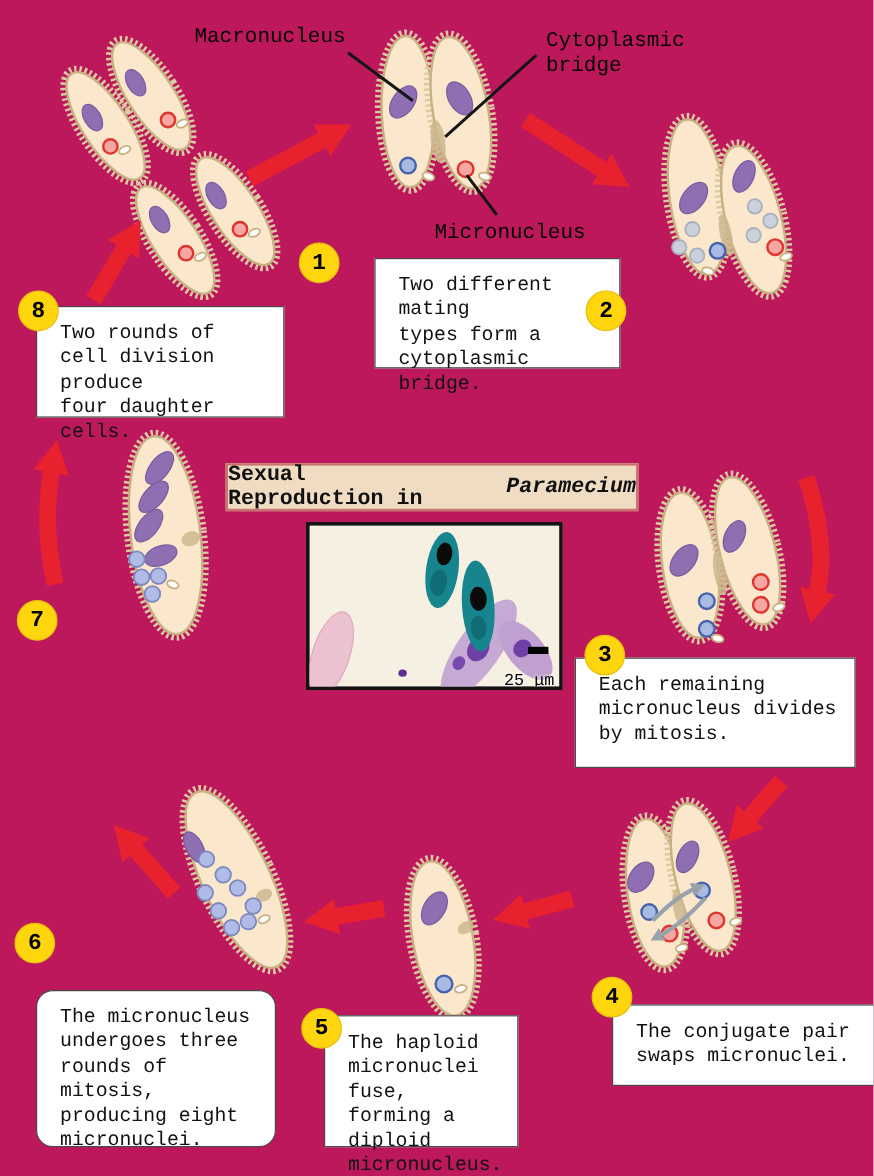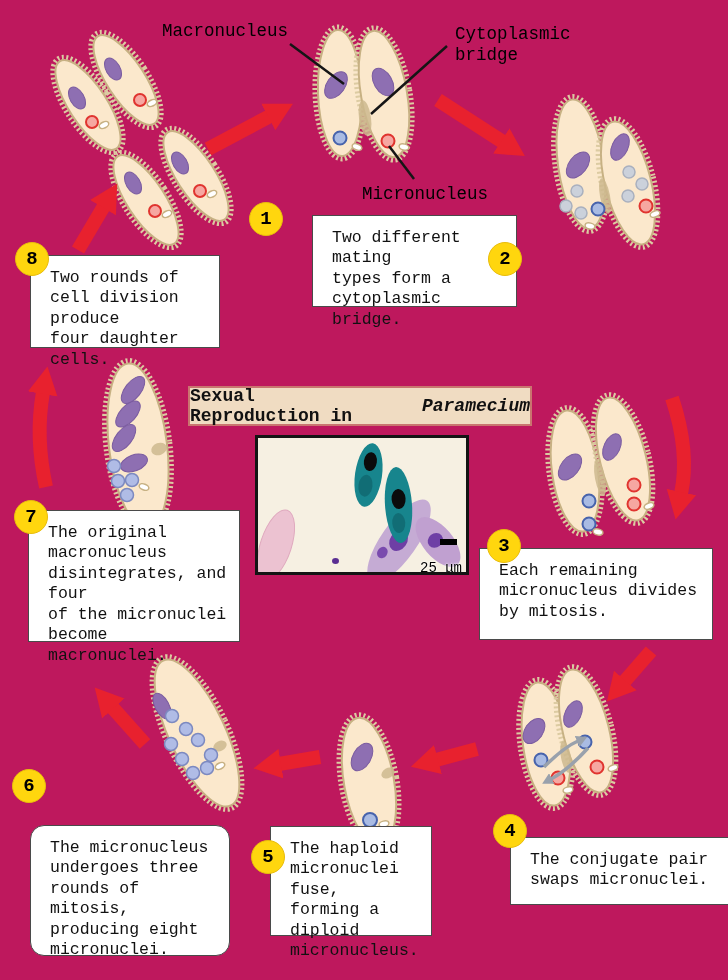--- a/index.html
+++ b/index.html
@@ -286,35 +286,30 @@
   </div>
 
   <div class="stepbox" style="left:268px;top:215px;width:205px;height:92px;margin-left:44px;">Two different mating
 types form a
 cytoplasmic bridge.</div>
   <div class="stepbox" style="left:479px;top:548px;width:234px;height:92px;">Each remaining
 micronucleus divides
 by mitosis.</div>
   <div class="stepbox" style="left:510px;top:825px;width:246px;height:68px;margin-top:12px;">The conjugate pair
 swaps micronuclei.</div>
-  <div class="stepbox" style="left:270px;top:826px;width:162px;height:110px;">The haploid
+  <div class="stepbox" style="left:270px;top:846px;width:162px;height:110px;">The haploid
 micronuclei fuse,
 forming a diploid
 micronucleus.</div>
   <div class="stepbox" style="left:30px;top:825px;width:200px;height:131px;border-radius:14px;">The micronucleus
 undergoes three
 rounds of mitosis,
 producing eight
 micronuclei.</div>
-  <div class="stepbox" style="left:28px;top:510px;width:212px;height:132px;">The original
-macronucleus
-disintegrates, and four
-of the micronuclei
-become macronuclei.</div>
-  <div class="stepbox" style="left:30px;top:255px;width:190px;height:93px;">Two rounds of
+  <div class="stepbox" style="left:30px;top:255px;width:207px;height:93px;">Two rounds of
 cell division produce
 four daughter cells.</div>
 
   <div class="stepnum" style="left:249px;top:202px;">1</div>
   <div class="stepnum" style="left:488px;top:242px;">2</div>
   <div class="stepnum" style="left:487px;top:529px;">3</div>
   <div class="stepnum" style="left:493px;top:814px;">4</div>
   <div class="stepnum" style="left:251px;top:840px;">5</div>
   <div class="stepnum" style="left:12px;top:769px;">6</div>
   <div class="stepnum" style="left:14px;top:500px;">7</div>

